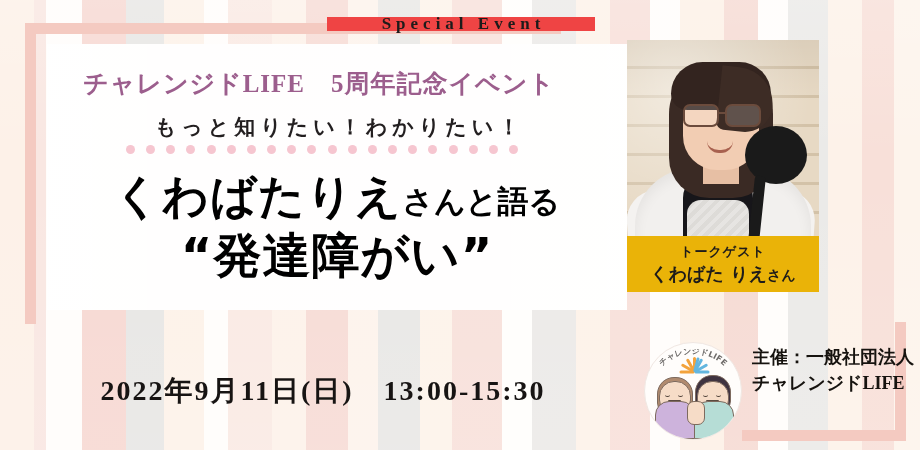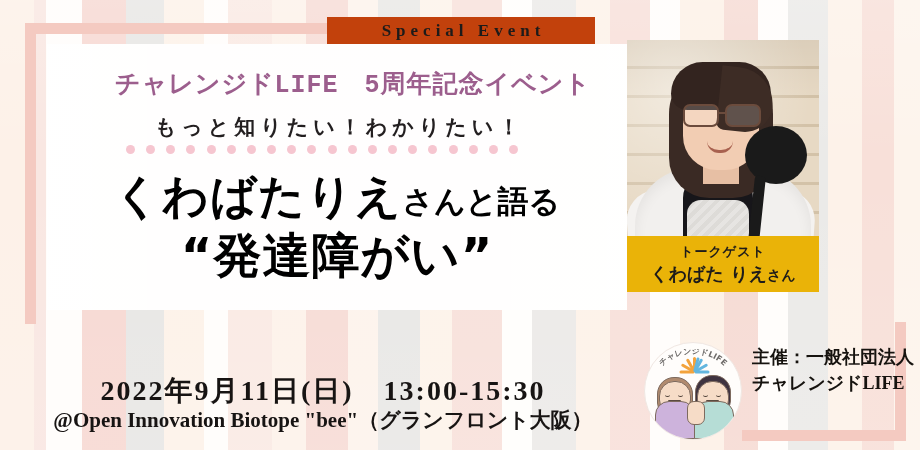--- a/index.html
+++ b/index.html
@@ -24,29 +24,29 @@
   .white-panel:after{content:"";position:absolute;inset:0;
     background:linear-gradient(90deg,rgba(255,255,255,.9),rgba(255,255,255,.55) 40%,rgba(255,255,255,.85));}
 
   
   .frame-tl{position:absolute;left:25px;top:23px;width:525px;height:290px;
     border-left:11px solid #f4cac1;border-top:11px solid #f4cac1;pointer-events:none;}
   .frame-br{position:absolute;left:742px;top:322px;width:153px;height:108px;
     border-right:11px solid #f4cac1;border-bottom:11px solid #f4cac1;pointer-events:none;}
 
   
-  .special-band{position:absolute;left:327px;top:17px;width:268px;height:27px;
-    background:#c2410c;display:flex;align-items:center;justify-content:center;}
+  .special-band{position:absolute;left:327px;top:17px;width:268px;height:14px;
+    background:#ef4444;display:flex;align-items:center;justify-content:center;}
   .special-band span{font-size:17px;font-weight:bold;color:#1d1b1a;letter-spacing:5px;
     text-indent:5px;font-family:"Liberation Serif","DejaVu Serif",serif;}
 
   
   .title-purple{position:absolute;left:47px;top:67px;width:544px;text-align:center;
     font-size:25px;font-weight:bold;color:#9c5e8d;letter-spacing:1px;
-    font-family:Liberation Mono, monospace;white-space:nowrap;padding-left:34px;}
+    font-family:Liberation Serif, serif;white-space:nowrap;}
 
   .subtitle{position:absolute;left:47px;top:113px;width:580px;text-align:center;
     font-size:21px;font-weight:bold;color:#231f20;letter-spacing:5px;text-indent:5px;
     font-family:"DejaVu Sans","Liberation Sans",sans-serif;white-space:nowrap;}
 
   .dot-row{position:absolute;left:126px;top:144px;width:392px;height:10px;
     display:flex;justify-content:space-between;align-items:center;}
   .dot-row i{display:block;width:9px;height:9px;border-radius:50%;background:#f6c6d0;}
 
   .headline1{position:absolute;left:47px;top:166px;width:580px;text-align:center;
@@ -265,21 +265,20 @@
     </div>
     <div class="photo-caption">
       <div class="cap-top">トークゲスト</div>
       <div class="cap-name">
         <span>くわばた りえ</span><span class="suffix">さん</span>
       </div>
     </div>
   </div>
 
   <div class="date-main">2022年9月11日(日)　13:00-15:30</div>
-  <div class="venue">@Open Innovation Biotope "bee"（グランフロント大阪）</div>
 
   <div class="logo">
     <svg class="arc" viewBox="0 0 96 30">
       <path id="arcpath" d="M 10,28 A 40 34 0 0 1 86,28" fill="none"></path>
       <text>
         <textPath href="#arcpath" startOffset="50%" text-anchor="middle" id="arc-label">チャレンジドLIFE</textPath>
       </text>
     </svg>
     <div class="burst">
       <i style="transform:rotate(0deg)"></i>

